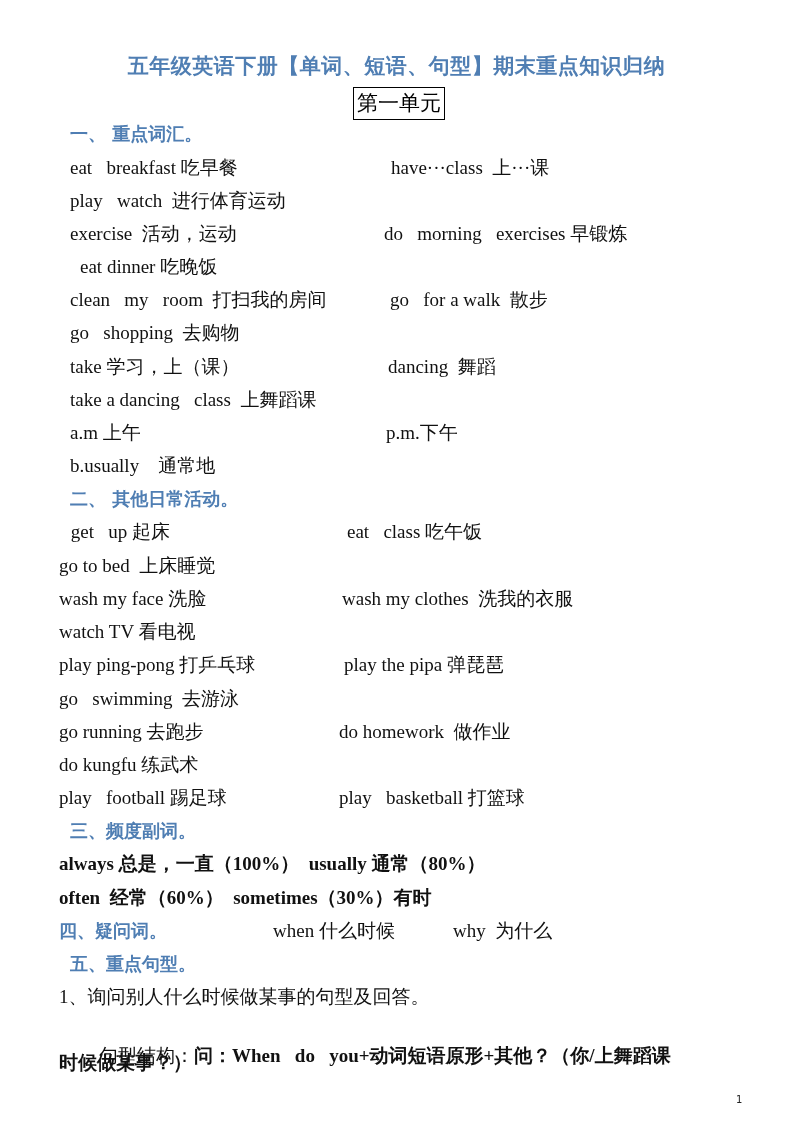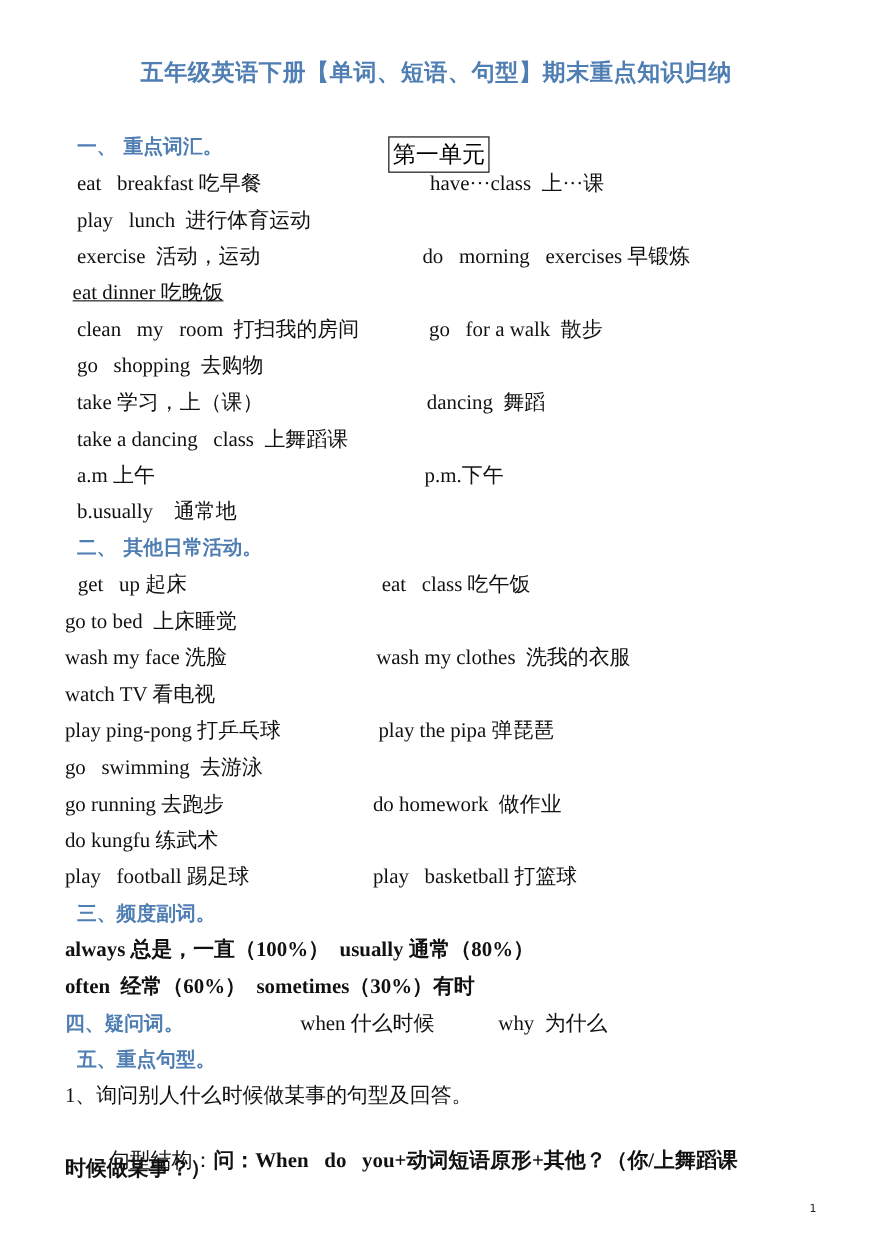--- a/index.html
+++ b/index.html
@@ -11,21 +11,20 @@
     .page-title {
       position: absolute; left: 0; top: 52px; width: 793px; text-align: center;
       font-family: "DejaVu Sans", "Liberation Sans", sans-serif;
       font-weight: bold; font-size: 21px; color: #4f7eb3; letter-spacing: 0.5px;
     }
     .unit-box {
       position: absolute; left: 353px; top: 87px; height: 31px;
       border: 1px solid #000; padding: 0 3px;
       font-family: "DejaVu Sans", sans-serif; font-size: 21px; line-height: 30px;
       color: #000;
-      margin-top: 37px;
     }
     .line {
       position: absolute; font-size: 19px; line-height: 26px; white-space: pre;
     }
     .heading {
       position: absolute; font-family: "DejaVu Sans", sans-serif; font-weight: bold;
       font-size: 18px; line-height: 26px; color: #4f7eb3; white-space: pre; text-align: center;
     }
     .bold { font-weight: bold; }
     .page-number {
@@ -38,26 +37,26 @@
 
 <div>
   <div class="page-title">五年级英语下册【单词、短语、句型】期末重点知识归纳</div>
   <div class="unit-box">第一单元</div>
 
   <div class="heading" style="left:70px; top:121px;">一、 重点词汇。</div>
 
   <div class="line" style="left:70px; top:155px;">eat   breakfast 吃早餐</div>
   <div class="line" style="left:391px; top:155px;">have···class  上···课</div>
 
-  <div class="line" style="left:70px; top:188px;">play   lunch  进行体育运动</div>
+  <div class="line" style="left:70px; top:188px;">play   watch  进行体育运动</div>
 
   <div class="line" style="left:70px; top:221px;">exercise  活动，运动</div>
   <div class="line" style="left:384px; top:221px;">do   morning   exercises 早锻炼</div>
 
-  <div class="line" style="left:66px; top:254px;text-decoration:underline;">eat dinner 吃晚饭</div>
+  <div class="line" style="left:80px; top:254px;">eat dinner 吃晚饭</div>
 
   <div class="line" style="left:70px; top:287px;">clean   my   room  打扫我的房间</div>
   <div class="line" style="left:390px; top:287px;">go   for a walk  散步</div>
 
   <div class="line" style="left:70px; top:320px;">go   shopping  去购物</div>
 
   <div class="line" style="left:70px; top:354px;text-align:right;">take 学习，上（课）</div>
   <div class="line" style="left:388px; top:354px;">dancing  舞蹈</div>
 
   <div class="line" style="left:70px; top:387px;">take a dancing   class  上舞蹈课</div>

